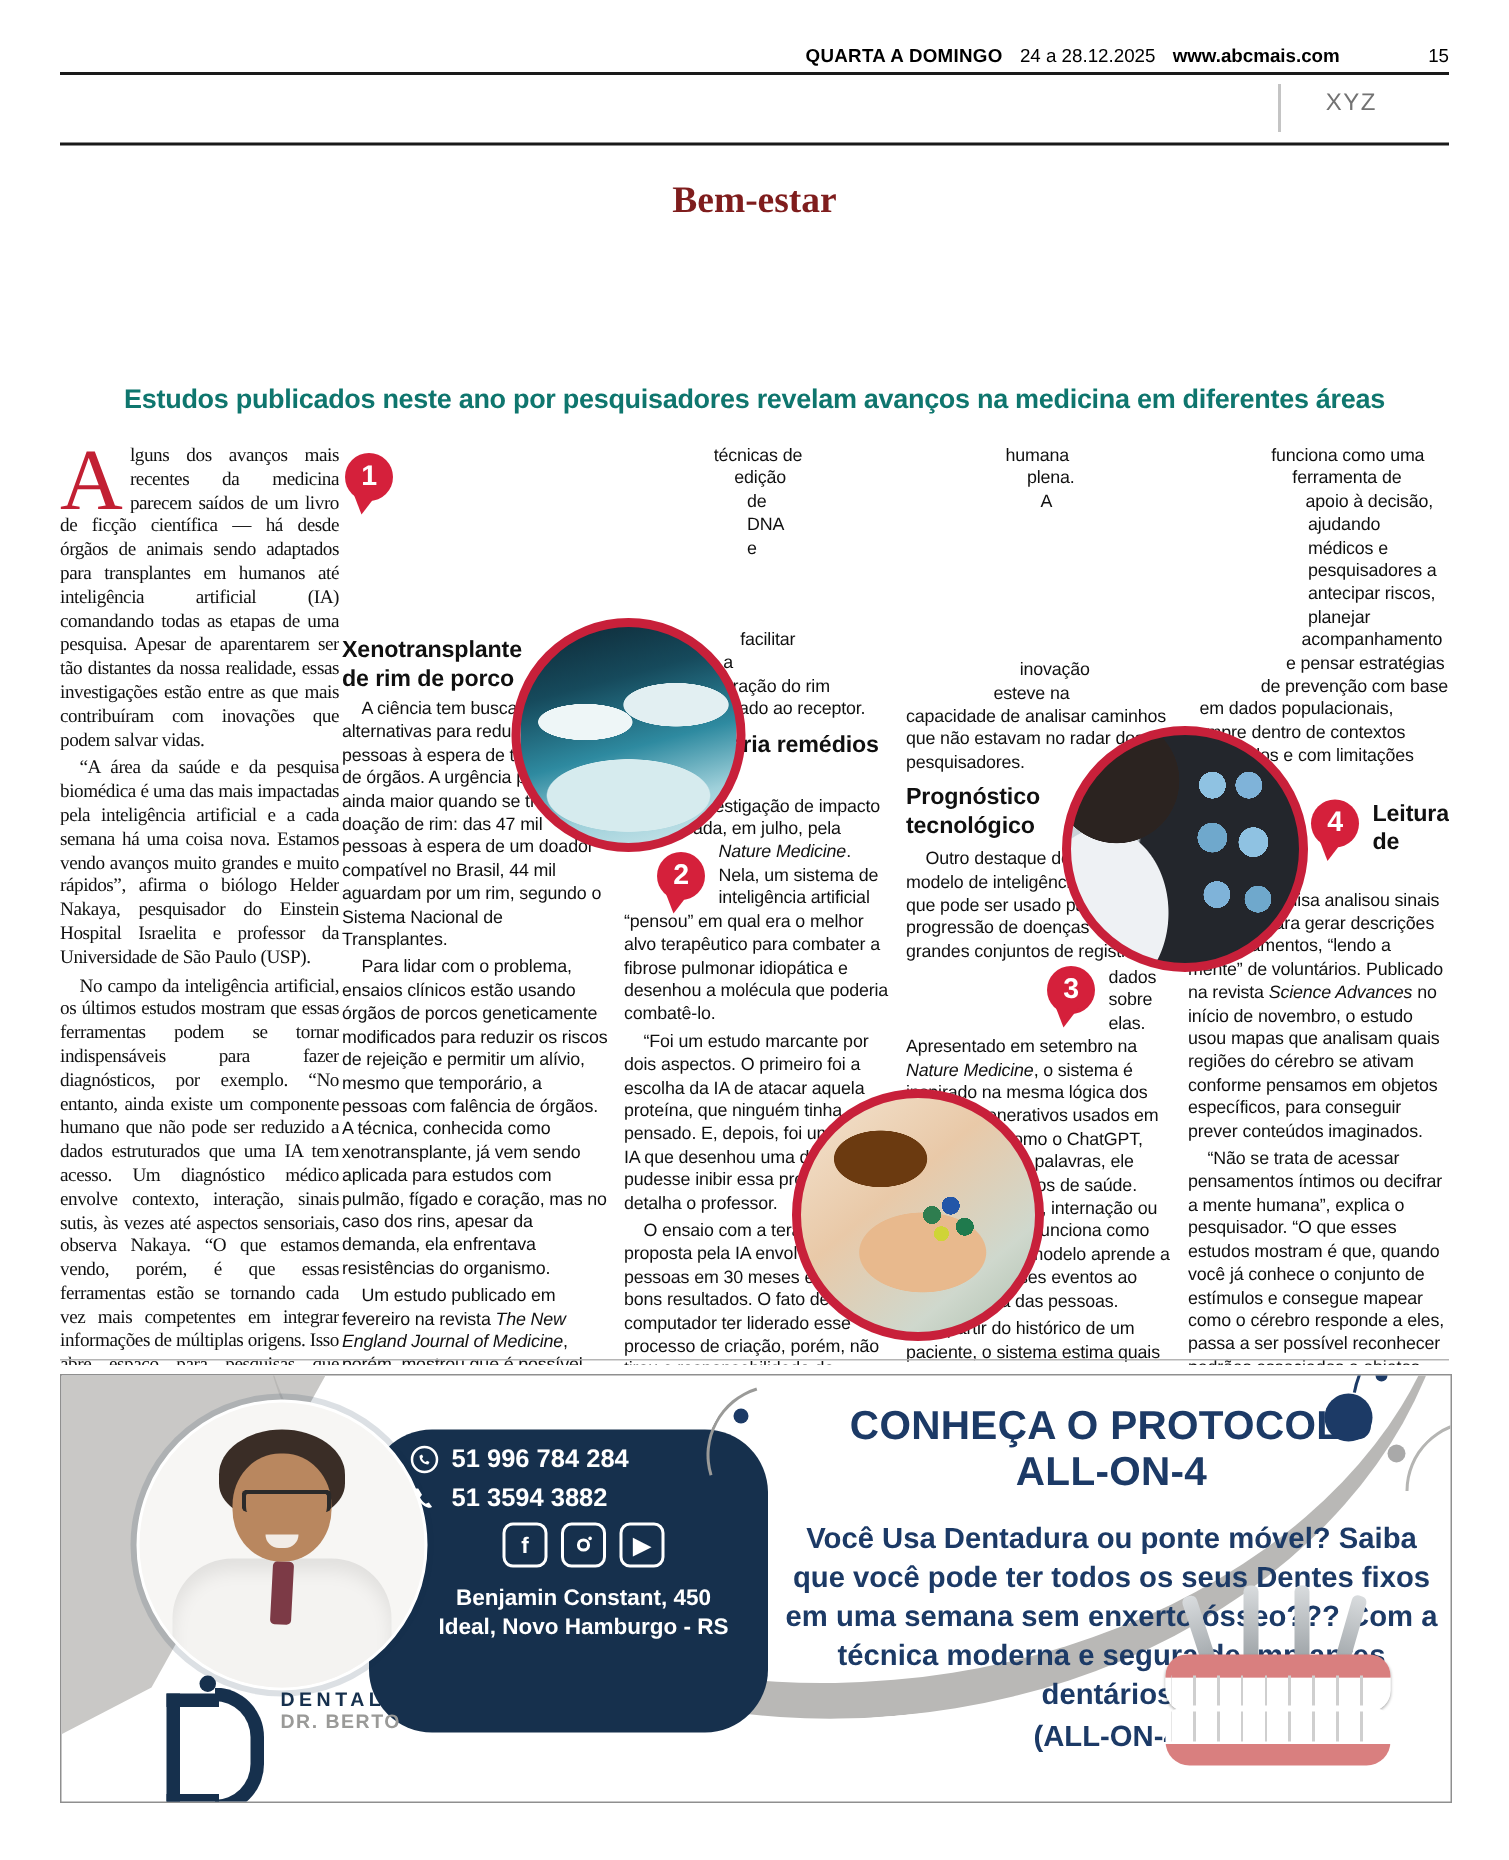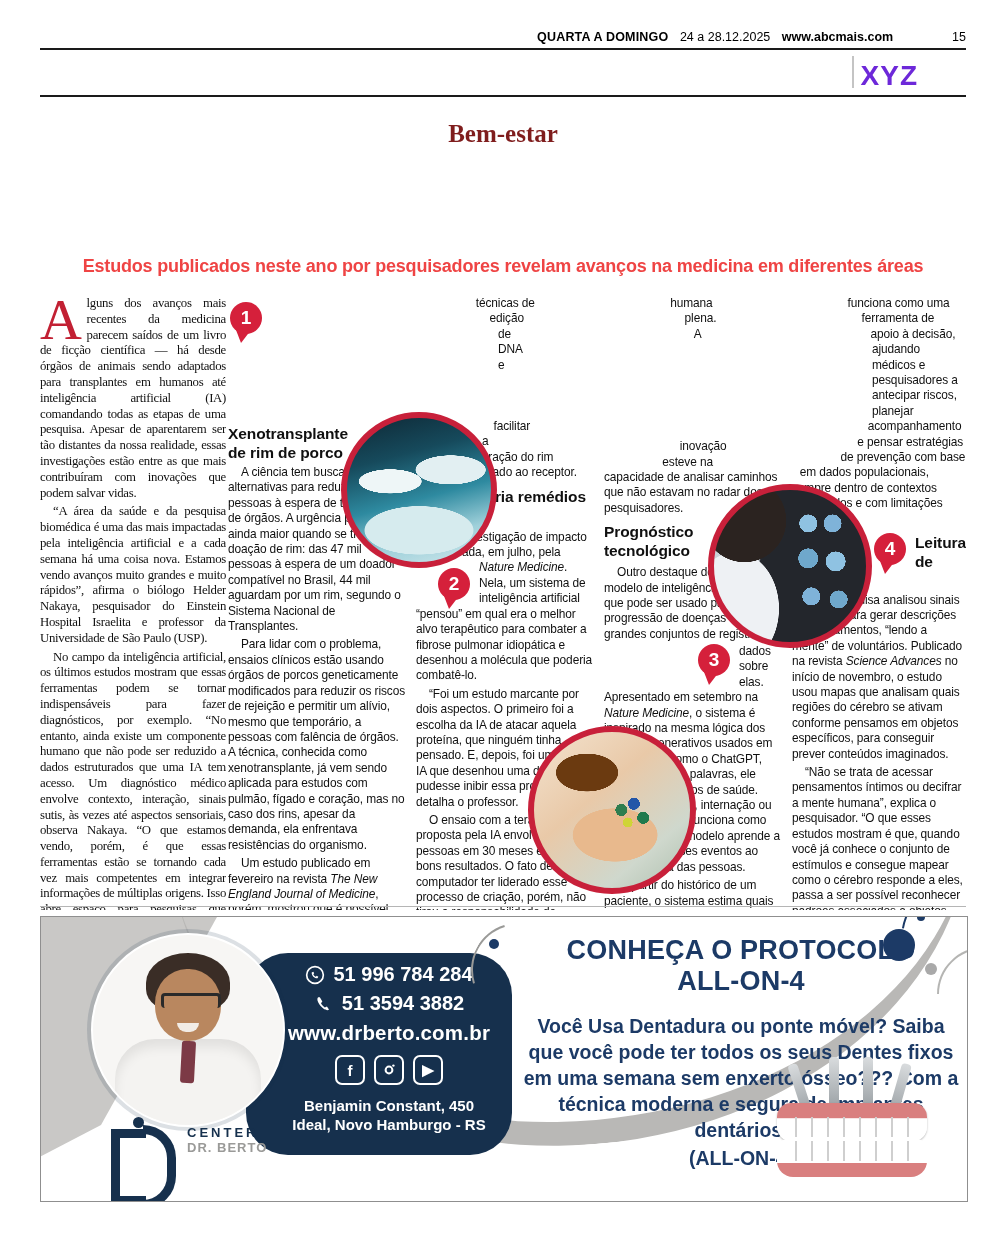--- a/index.html
+++ b/index.html
@@ -10,29 +10,29 @@
   .topbar .mid{position:absolute;left:497px;white-space:nowrap;}
   .topbar .ed{font-weight:bold;letter-spacing:.2px;}
   .topbar .dt{margin-left:8px;}
   .topbar .site{margin-left:8px;font-weight:bold;}
   .topbar .pageno{position:absolute;right:0;font-weight:normal;}
   .rule1{position:absolute;top:48px;left:40px;width:926px;height:2px;background:#1a1a1a;}
   .strap{position:absolute;top:54px;left:40px;width:926px;height:34px;}
   .strap .fim{position:absolute;right:135px;top:0;font-family:"Liberation Serif",serif;
         font-size:31px;color:#b2b2b2;letter-spacing:.5px;}
   .strap .sep{position:absolute;right:112px;top:2px;width:2px;height:32px;background:#c4c4c4;}
-  .strap .xyz{position:absolute;right:48px;top:6px;font-size:28px;font-weight:bold;color:#6d28d9;letter-spacing:1px;}
+  .strap .xyz{position:absolute;right:48px;top:6px;font-size:16px;font-weight:normal;color:#737373;letter-spacing:1px;}
   .rule2{position:absolute;top:95px;left:40px;width:926px;height:2px;background:#1a1a1a;}
   
   .kicker{position:absolute;top:120px;left:0;width:100%;text-align:center;
         font-family:"Liberation Serif",serif;font-weight:bold;font-size:25px;color:#7f1d1d;}
   .headline{position:absolute;top:150px;left:0;width:100%;text-align:center;
         font-family:"Liberation Serif",serif;font-weight:bold;font-size:46px;line-height:49px;color:#000;}
   .subhead{position:absolute;top:256px;left:0;width:100%;text-align:center;
-        font-size:18px;font-weight:bold;letter-spacing:-.2px;color:#ef4444;}
+        font-size:18px;font-weight:bold;letter-spacing:-.2px;color:#0f766e;}
   
   .article{position:absolute;top:296px;left:40px;width:926px;height:614px;}
   .col{position:absolute;top:0;height:100%;overflow:hidden;}
   .c1{left:0;width:186px;font-family:"Liberation Serif",serif;font-size:12.8px;line-height:15.8px;
       text-align:justify;letter-spacing:-.3px;}
   .c2{left:188px;width:178px;}
   .c3{left:376px;width:178px;}
   .c4{left:564px;width:178px;}
   .c5{left:752px;width:174px;}
   .c2,.c3,.c4,.c5{font-size:11.9px;line-height:15.4px;letter-spacing:-.1px;color:#101010;}
@@ -98,21 +98,21 @@
       background:#f7f6f4;overflow:hidden;border:2px solid #fff;box-shadow:0 0 0 4px rgba(22,48,77,.15);}
   .doc-hair{position:absolute;left:53px;top:18px;width:84px;height:60px;border-radius:50% 50% 40% 40%;background:#3a2d26;}
   .doc-face{position:absolute;left:62px;top:34px;width:66px;height:72px;border-radius:48%;background:#b9875f;}
   .doc-glasses{position:absolute;left:68px;top:58px;width:54px;height:12px;
       border-top:3px solid #2a2a2a;border-left:3px solid #2a2a2a;border-right:3px solid #2a2a2a;border-radius:4px;}
   .doc-smile{position:absolute;left:84px;top:88px;width:22px;height:9px;border-radius:0 0 20px 20px;background:#f2ece6;}
   .doc-coat{position:absolute;left:22px;top:104px;width:146px;height:90px;border-radius:40px 40px 0 0;background:#f4f3f1;
       box-shadow:inset 0 8px 12px rgba(0,0,0,.08);}
   .doc-tie{position:absolute;left:88px;top:106px;width:14px;height:42px;background:#7c3a46;border-radius:3px;transform:rotate(3deg);}
   .ad-contact{position:absolute;left:232px;top:46px;width:232px;text-align:center;color:#fff;}
-  .c-row{display:flex;align-items:center;justify-content:center;gap:8px;margin-bottom:6px;font-weight:bold;font-size:20px;}
+  .c-row{display:flex;align-items:center;justify-content:flex-start;gap:8px;margin-bottom:6px;font-weight:bold;font-size:17px;}
   .c-ic{width:20px;height:20px;flex:0 0 auto;}
   .ad-site{font-weight:bold;font-size:20.5px;margin:4px 0 10px 0;letter-spacing:.2px;}
   .socials{display:flex;justify-content:center;gap:9px;margin-bottom:11px;}
   .soc{width:26px;height:26px;border:2px solid #fff;border-radius:7px;display:flex;align-items:center;
       justify-content:center;font-weight:bold;font-size:15px;color:#fff;}
   .ad-addr{font-weight:bold;font-size:15px;line-height:19px;}
   .ad-title{position:absolute;left:480px;top:18px;width:440px;text-align:center;color:#1c3a66;
       font-weight:bold;font-size:27px;line-height:31px;letter-spacing:.2px;}
   .ad-body{position:absolute;left:482px;top:96px;width:436px;text-align:center;color:#1c3a66;
       font-weight:bold;font-size:19.5px;line-height:26px;}
@@ -268,21 +268,20 @@
           <path d="M8 9c0 4 3 7 7 7l1-2-2-1-1 1c-1.5-.5-2.5-1.5-3-3l1-1-1-2z" fill="#fff"></path>
         </svg>
         <span>51 996 784 284</span>
       </div>
       <div class="c-row">
         <svg class="c-ic" viewBox="0 0 24 24">
           <path d="M5 4c-1 1-1.5 3 0 6 1.6 3.2 4 6 7 8 3 2 5 1.6 6 .6l-2.5-3.5-2.5 1c-2-1.3-3.6-3-4.6-5l1.6-2.1L7 4z" fill="#fff"></path>
         </svg>
         <span>51 3594 3882</span>
       </div>
-      <div class="ad-site">www.drberto.com.br</div>
       <div class="socials">
         <span class="soc">f</span>
         <span class="soc">
           <svg width="14" height="14" viewBox="0 0 14 14">
               <circle cx="7" cy="7" r="3.4" fill="none" stroke="#fff" stroke-width="2"></circle>
               <circle cx="11.4" cy="2.6" r="1.2" fill="#fff"></circle>
             </svg>
         </span>
         <span class="soc">▶</span>
       </div>
@@ -318,21 +317,21 @@
       <div class="arch arch-bot"></div>
       <div class="teethlines tl1"></div>
       <div class="teethlines tl2"></div>
     </div>
 
     <div class="ad-logo">
       <span class="lg-bracket"></span>
       <span class="lg-paren"></span>
       <span class="lg-dot"></span>
       <div class="lg-text">
-        <div class="lg-dental">CENTER</div>
+        <div class="lg-dental">DENTAL</div>
         <div class="lg-sub">
 
           <span class="lg-berto">DR. BERTO</span>
         </div>
       </div>
     </div>
   </div>
 
 </div>
 

